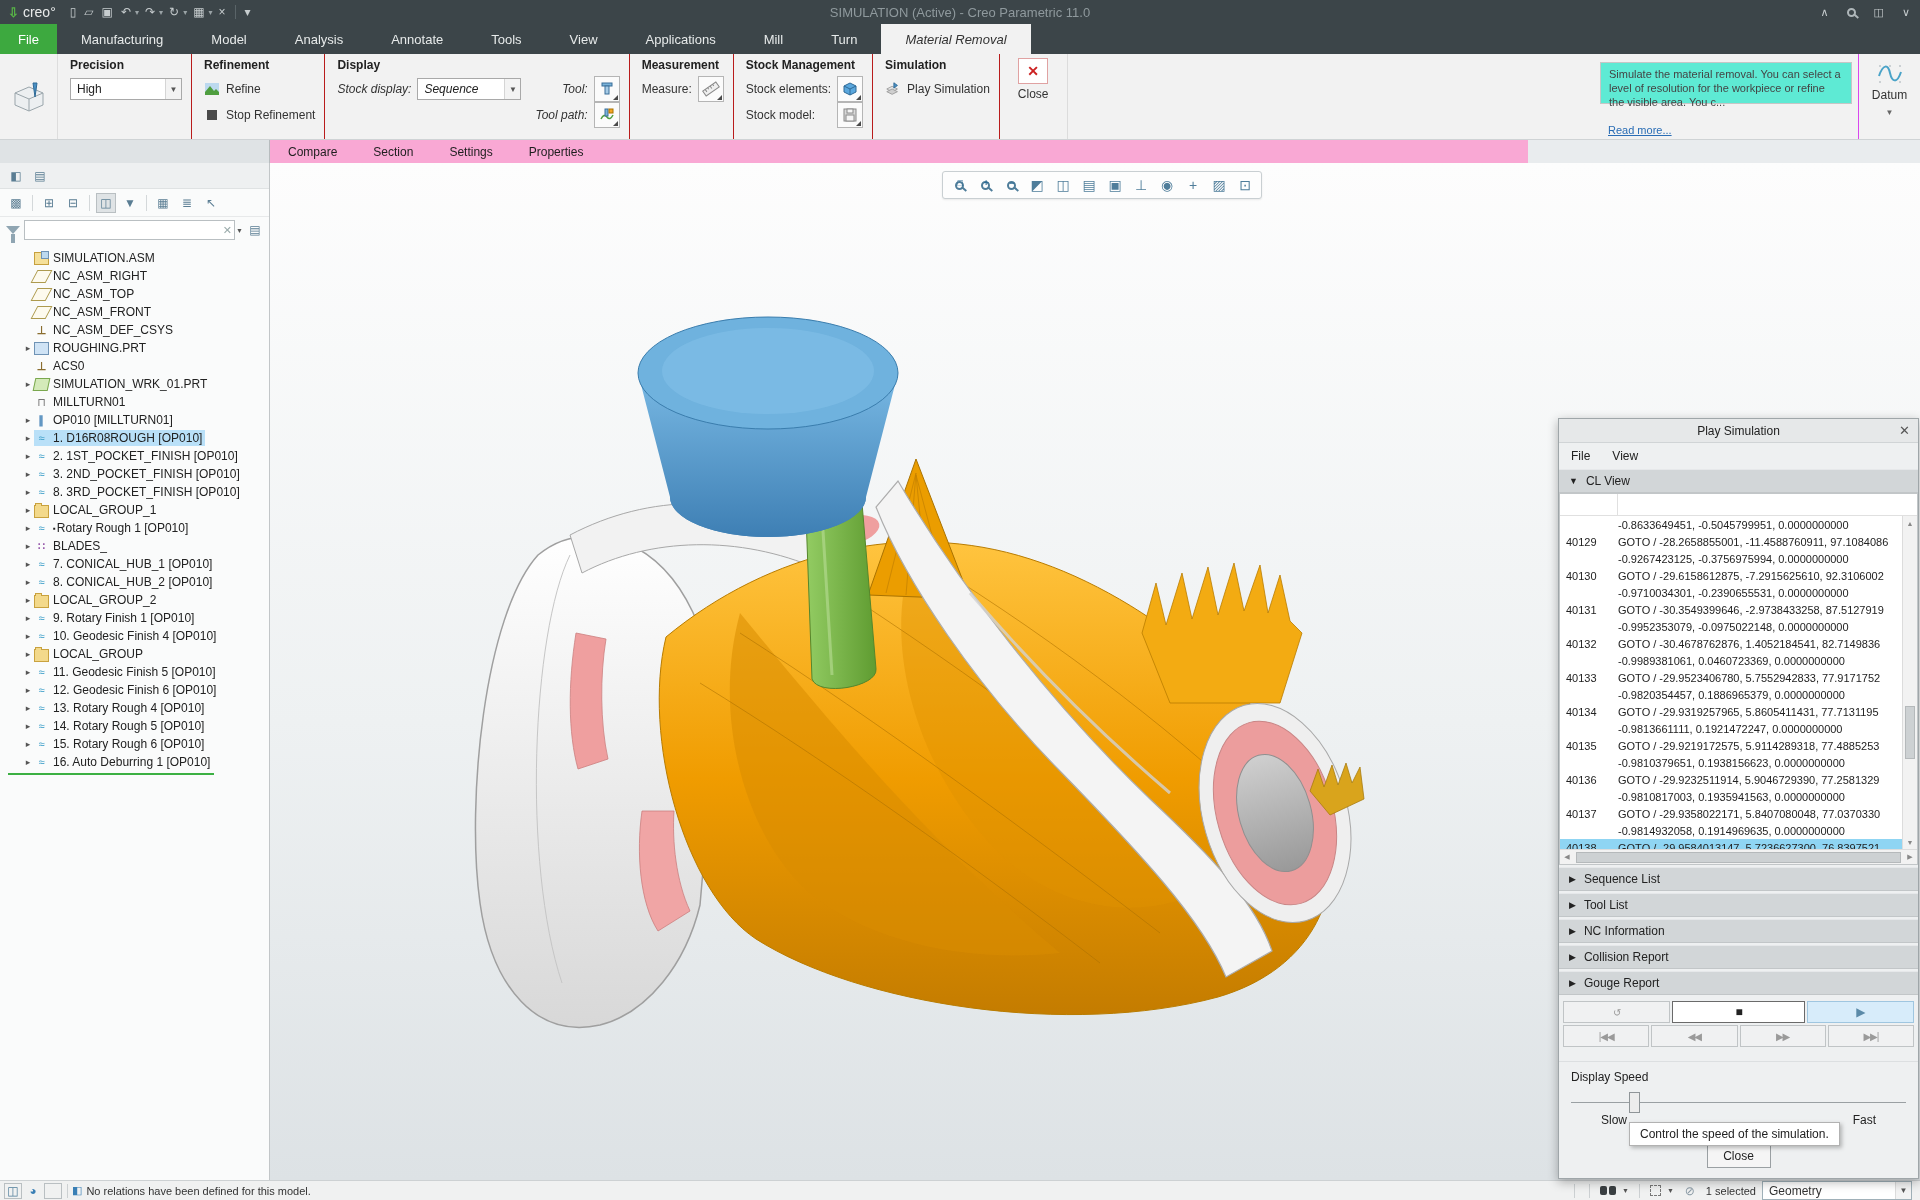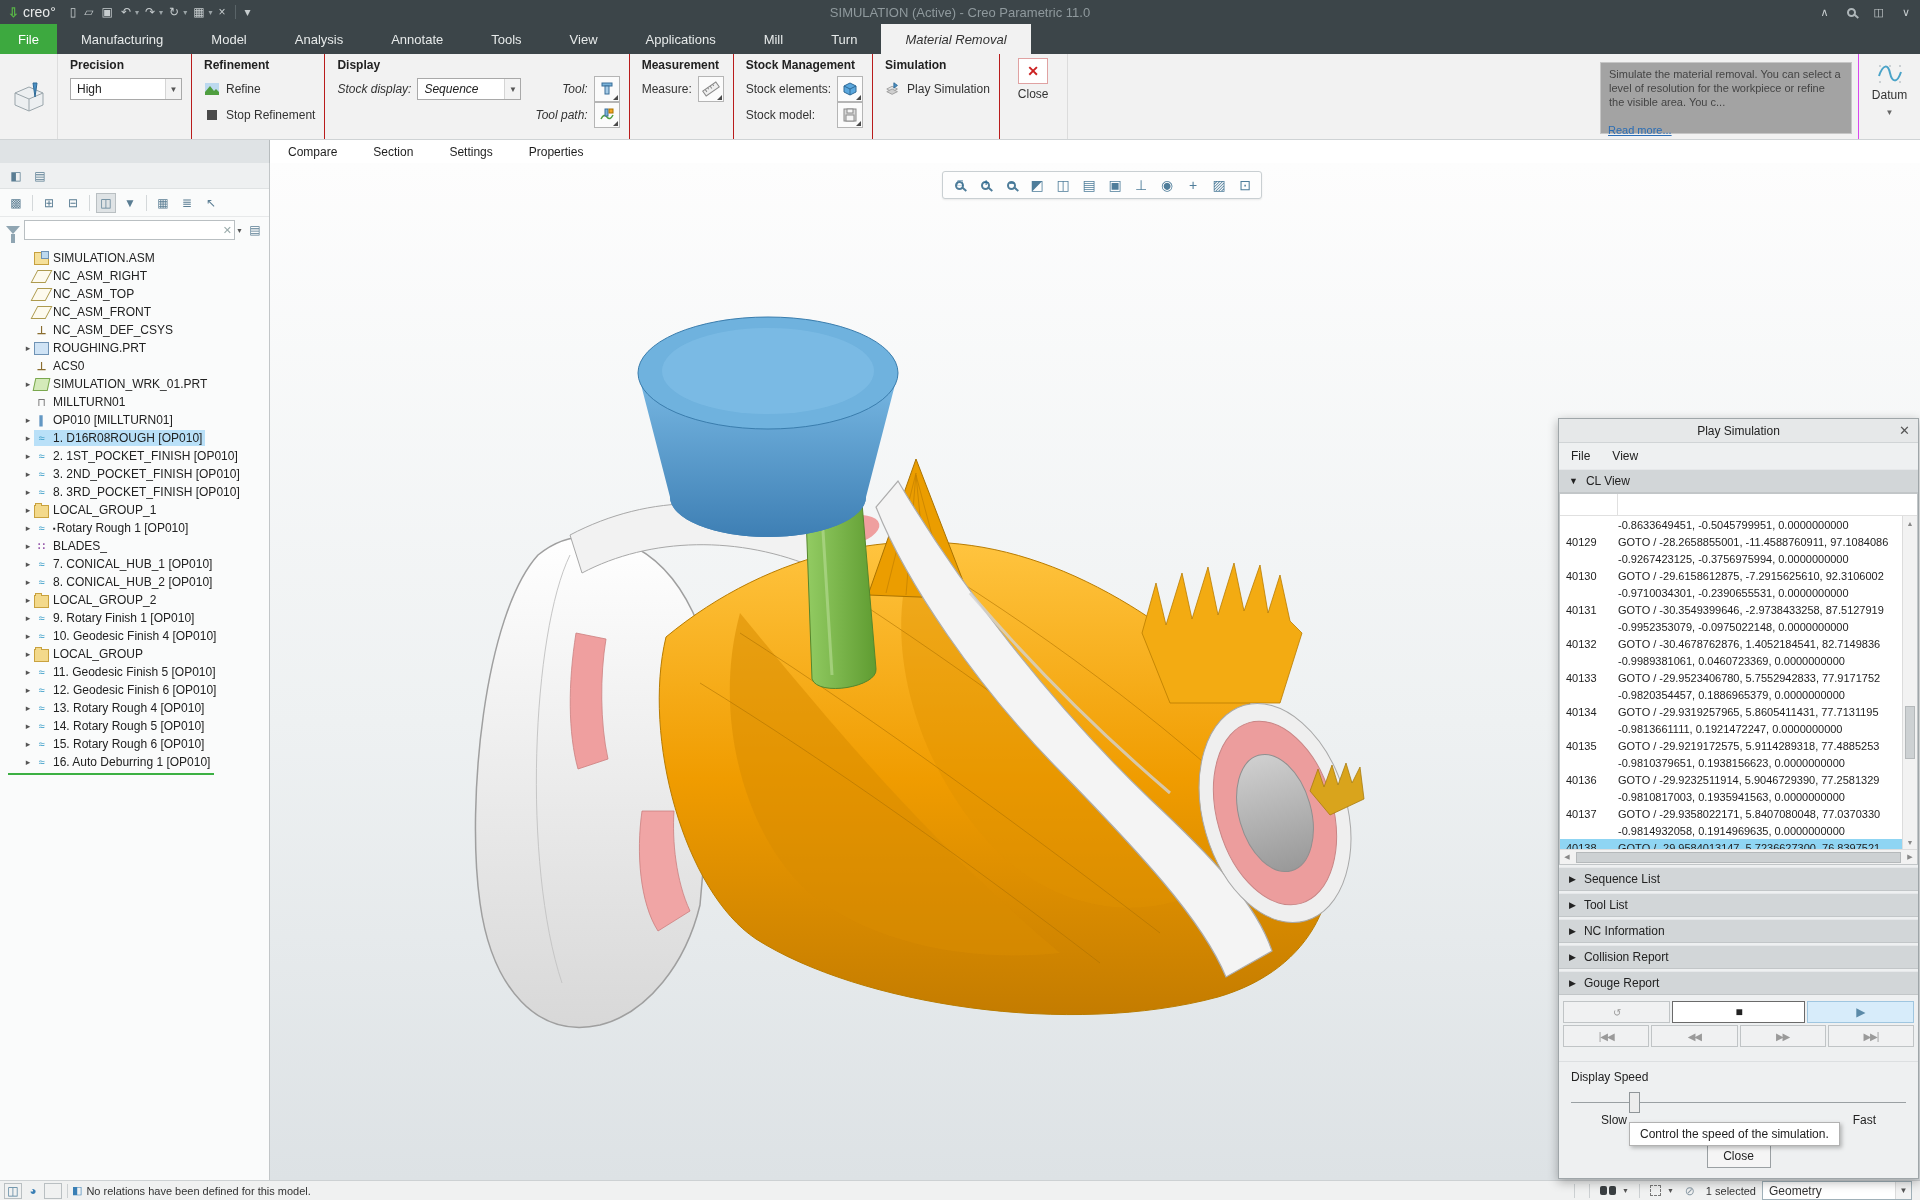--- a/index.html
+++ b/index.html
@@ -33,28 +33,28 @@
   .rrow { display:flex; align-items:center; gap:6px; height:26px; }
   .dd { background:#fff; border:1px solid #a9a9a9; height:22px; display:flex; align-items:center; font-size:12px; padding-left:6px; position:relative; }
   .dd .dd-arrow { margin-left:auto; width:16px; height:100%; display:flex; align-items:center; justify-content:center; color:#555; font-size:8px; border-left:1px solid #d5d5d5; background:#f3f3f3; }
   .ibtn { width:26px; height:26px; background:#fbfbfb; border:1px solid #b5b5b5; display:inline-flex; align-items:center; justify-content:center; position:relative; }
   .ibtn.corner::after { content:""; position:absolute; right:1px; bottom:1px; border-left:5px solid transparent; border-bottom:5px solid #4a4a4a; }
   .rlabel { font-size:12px; color:#333; }
   .rsmicon { display:inline-flex; width:16px; justify-content:center; }
   #ribbon-close-group { display:flex; flex-direction:column; align-items:center; padding:4px 18px 0 18px; border-right:1px solid #dcdcdc; }
   #close-btn { width:30px; height:26px; background:#fff; border:1px solid #e0a2a2; display:flex; align-items:center; justify-content:center; }
   #close-x { color:#cc2222; font-weight:bold; font-size:14px; line-height:1; }
-  #info-box { position:absolute; right:68px; top:8px; width:252px; height:72px; background:#a3a3a3; border:1px solid #c6c6c6; padding:5px 8px 0 8px; font-size:11px; color:#444; line-height:1.25; }
+  #info-box { position:absolute; right:68px; top:8px; width:252px; height:42px; background:#5eead4; border:1px solid #c6c6c6; padding:5px 8px 0 8px; font-size:11px; color:#444; line-height:1.25; }
   #info-link { position:absolute; right:68px; top:70px; width:252px; padding-left:8px; font-size:11px; color:#2a6db5; text-decoration:underline; }
   #datum-cell { position:absolute; right:0; top:0; width:62px; height:85px; border-left:1px solid #d946ef; display:flex; flex-direction:column; align-items:center; padding-top:8px; gap:2px; }
   #datum-cell .datum-label { font-size:12px; color:#333; }
   #datum-cell .datum-dd { font-size:8px; color:#666; margin-top:4px; }
 
   
-  #band { position:absolute; left:0; top:140px; width:1920px; height:23px; background:#ffffff; display:flex; align-items:center; }
+  #band { position:absolute; left:0; top:140px; width:1528px; height:23px; background:#f9a8d4; display:flex; align-items:center; }
   #band .band-left { width:270px; height:100%; background:#dfe3e5; border-right:1px solid #b7bcbe; }
   .subtab { padding:0 18px; font-size:12px; color:#1e1e1e; height:100%; display:flex; align-items:center; cursor:default; }
 
   
   #main { position:absolute; left:0; top:163px; width:1920px; height:1017px; }
 
   
   #tree { position:absolute; left:0; top:0; width:270px; height:1017px; background:#fafbfb; border-right:1px solid #c2c6c8; overflow:hidden; }
   .tree-tb { display:flex; align-items:center; gap:4px; padding:3px 6px; }
   #tree-tb1 { background:#eef0f1; border-bottom:1px solid #dfe2e3; height:26px; }

